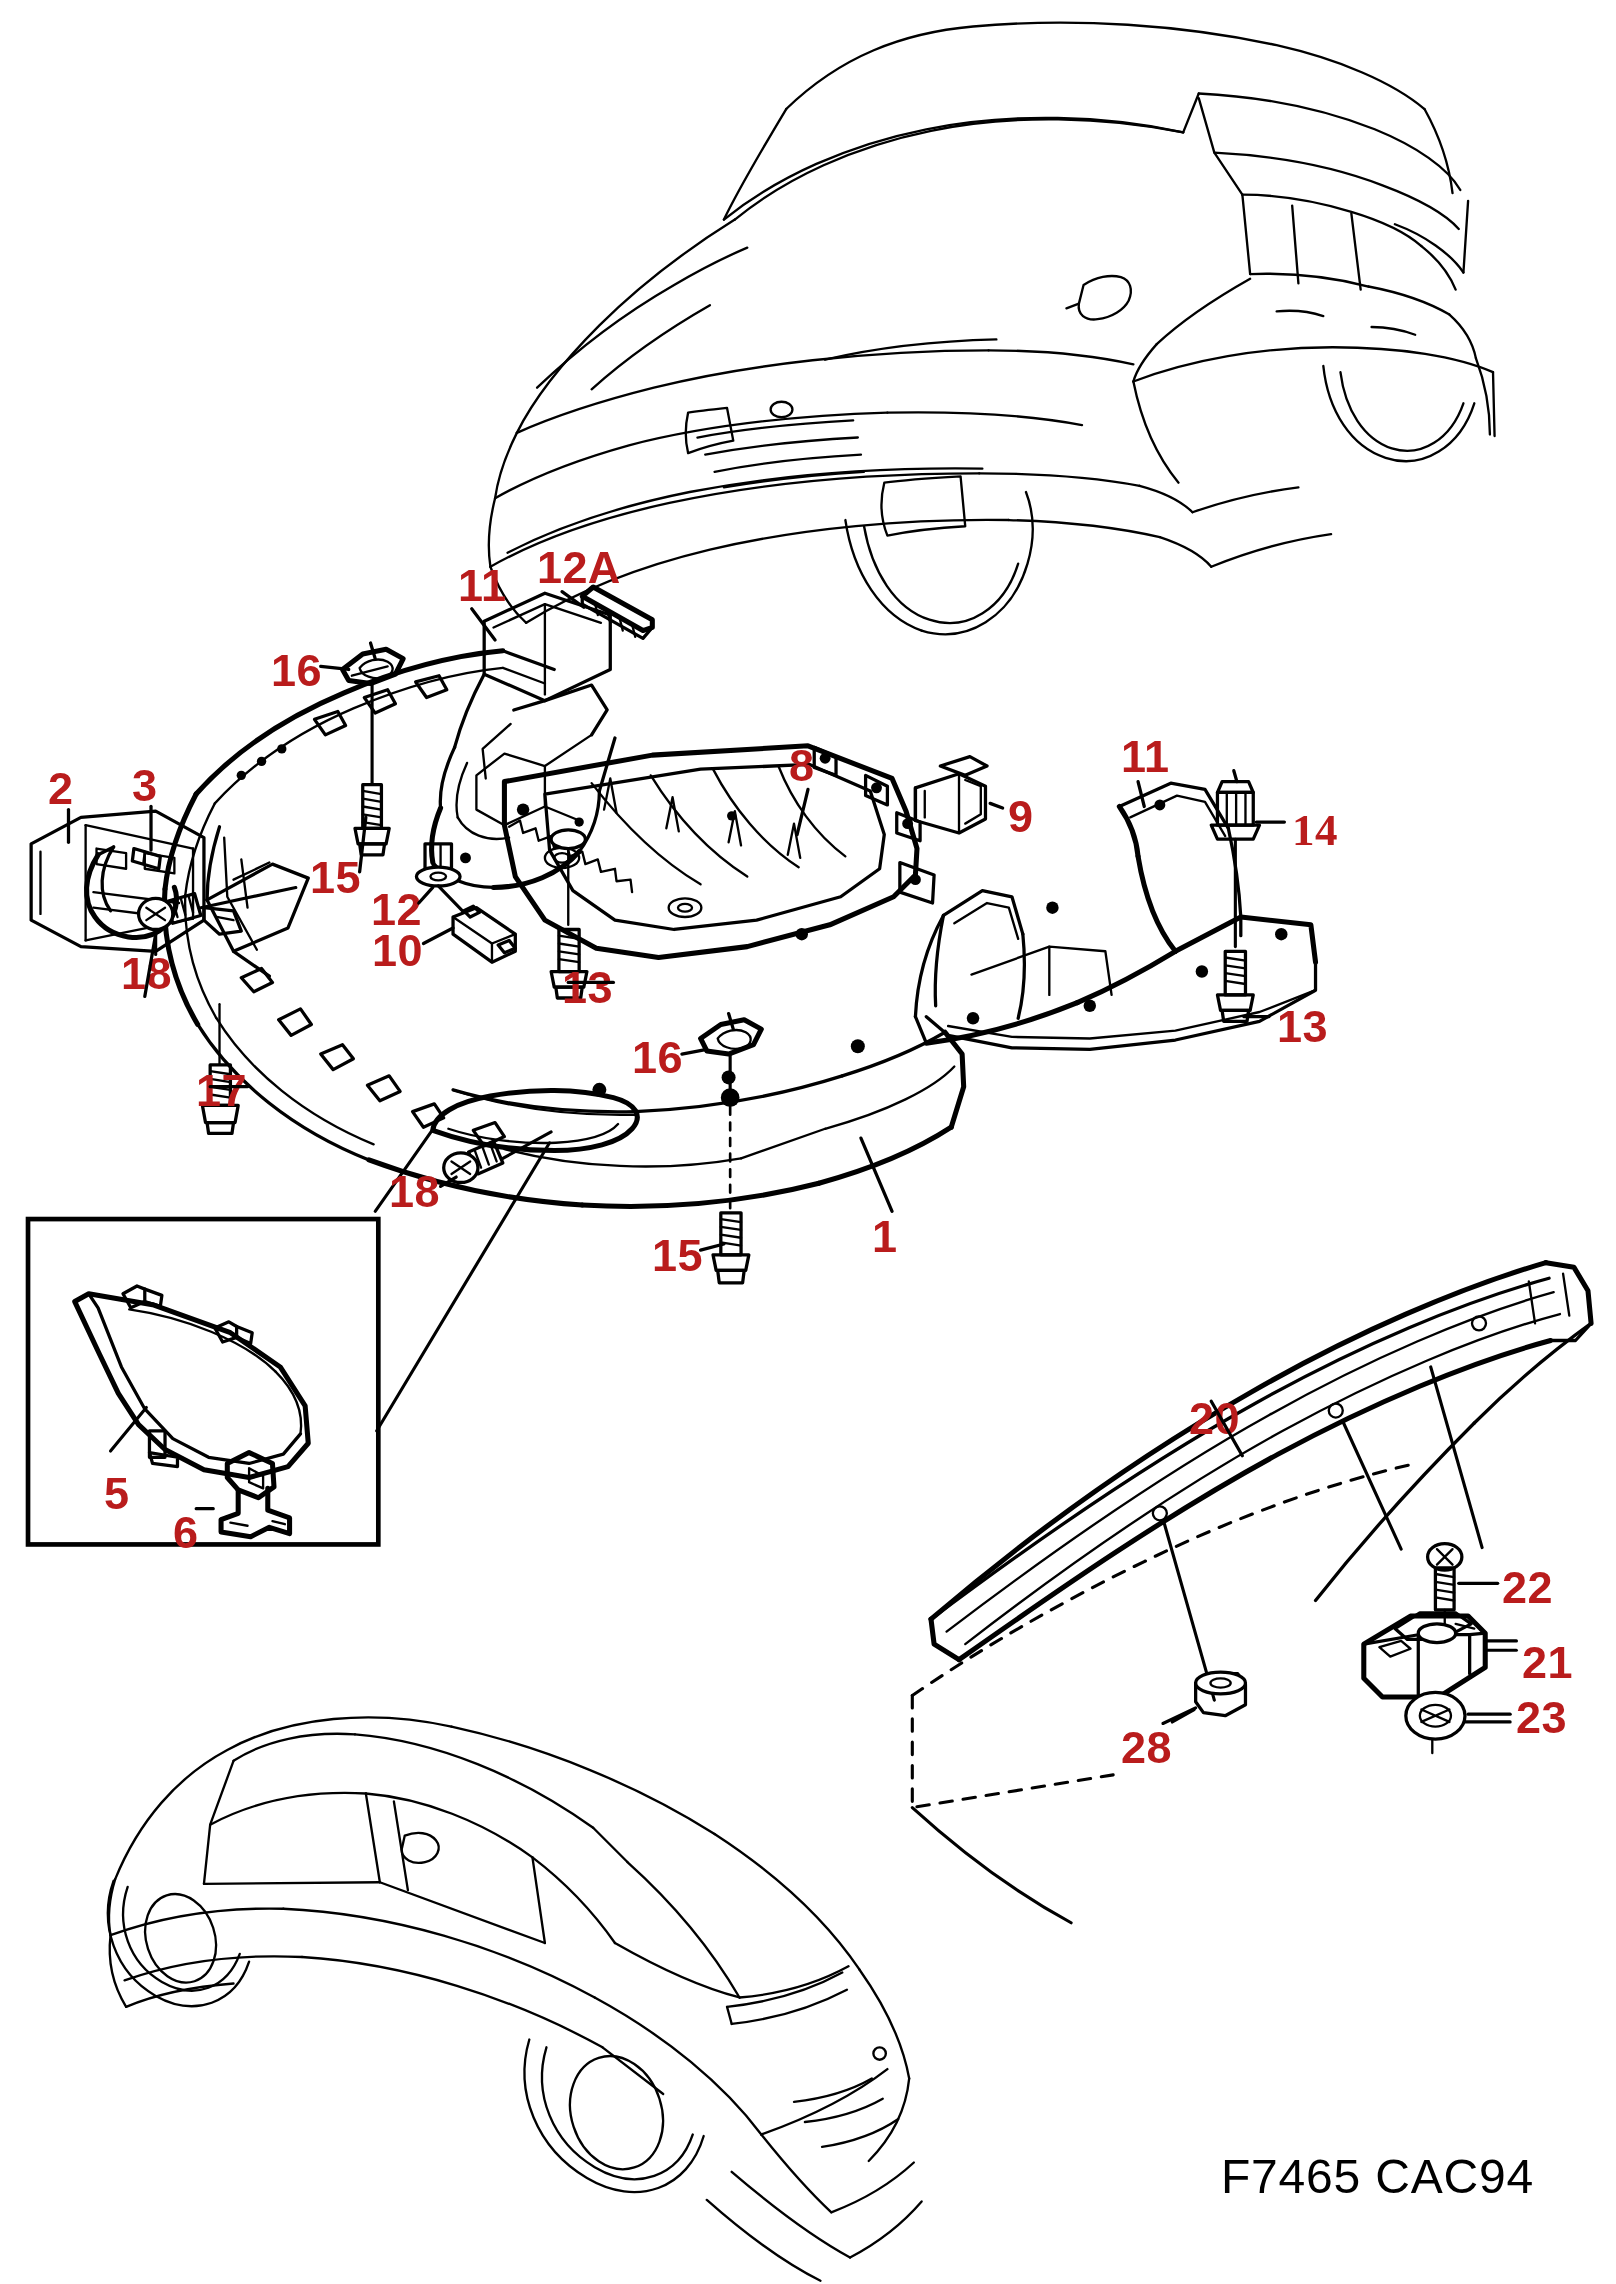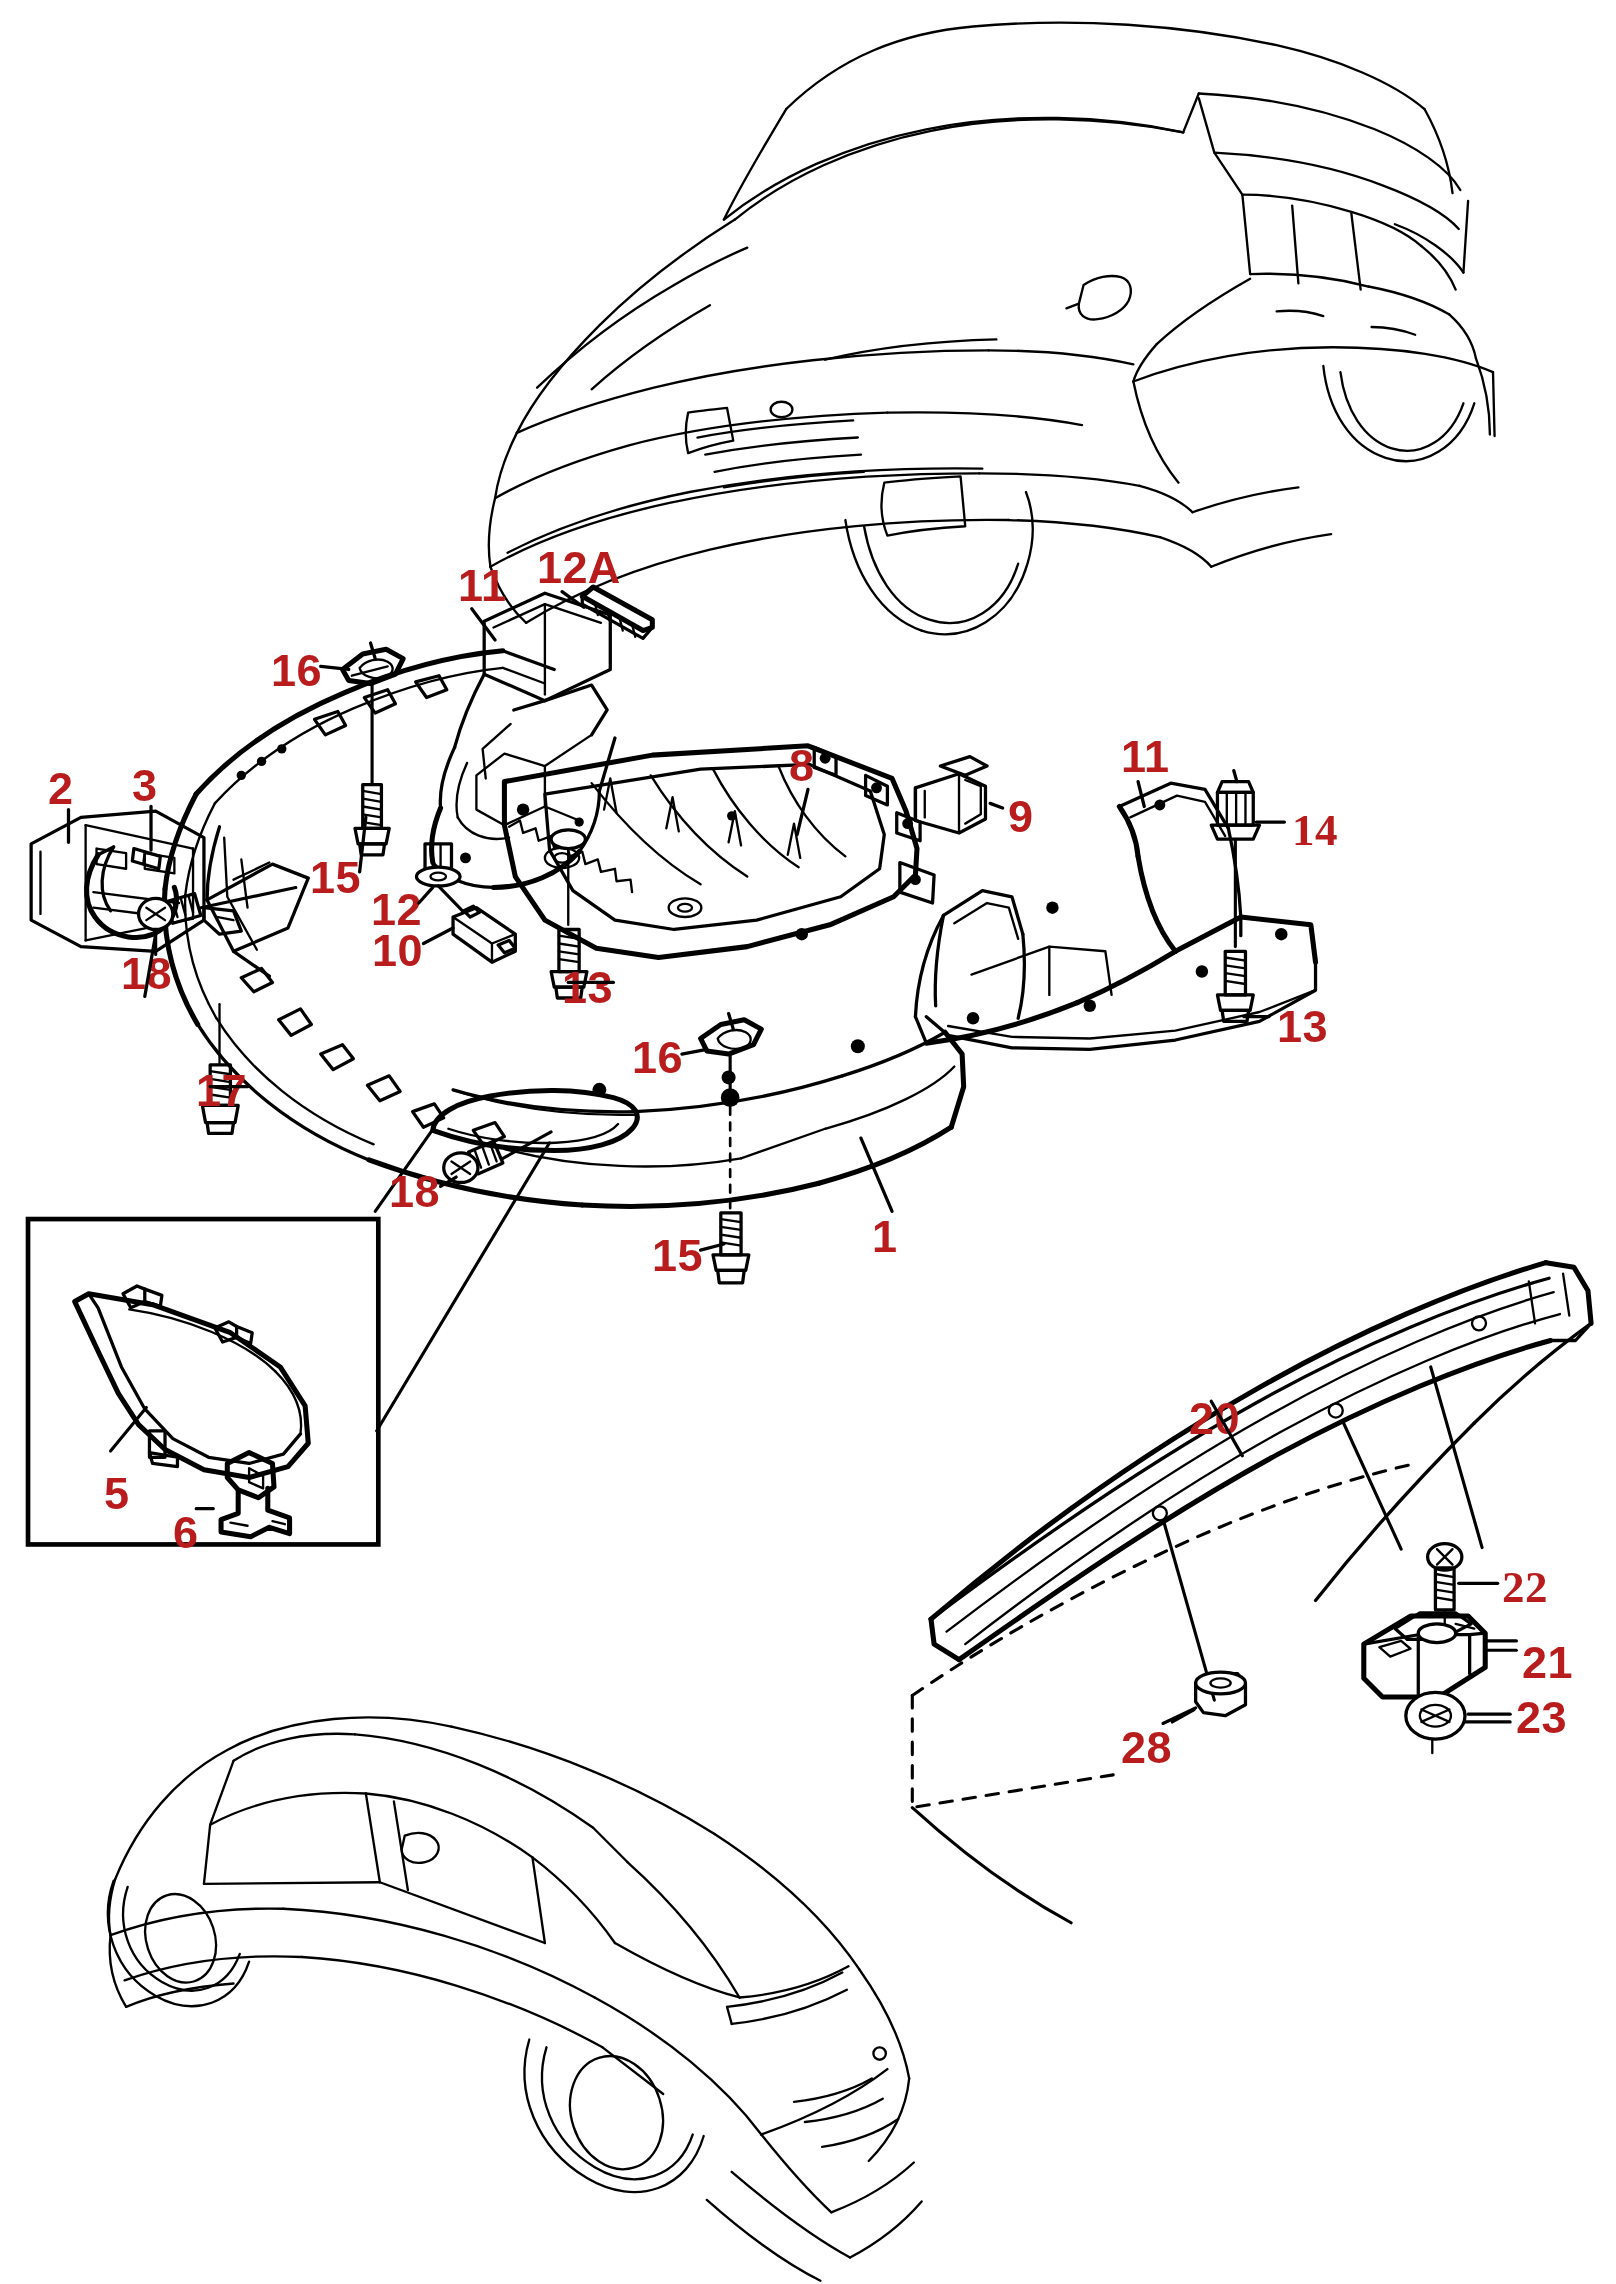--- a/index.html
+++ b/index.html
@@ -618,21 +618,21 @@
   <span class="callout cnum" style="left:1292px; top:808px;font-family:Liberation Serif, serif;">14</span>
   <span class="callout cnum" style="left:310px;  top:855px;">15</span>
   <span class="callout cnum" style="left:652px;  top:1233px;">15</span>
   <span class="callout cnum" style="left:271px;  top:648px;">16</span>
   <span class="callout cnum" style="left:632px;  top:1035px;">16</span>
   <span class="callout cnum" style="left:196px;  top:1068px;">17</span>
   <span class="callout cnum" style="left:121px;  top:951px;">18</span>
   <span class="callout cnum" style="left:389px;  top:1169px;">18</span>
   <span class="callout cnum" style="left:1189px; top:1396px;">20</span>
   <span class="callout cnum" style="left:1522px; top:1640px;">21</span>
-  <span class="callout cnum" style="left:1502px; top:1565px;font-family:Liberation Serif, serif;">22</span>
+  <span class="callout cnum" style="left:1502px; top:1565px;">22</span>
   <span class="callout cnum" style="left:1516px; top:1695px;text-align:right;">23</span>
   <span class="callout cnum" style="left:1121px; top:1725px;">28</span>
 
   <svg style="position:absolute;left:0;top:0;width:1616px;height:2284px;pointer-events:none;" viewBox="0 0 2076 2934">
     <g stroke="#000" stroke-width="4.2" fill="none" stroke-linecap="round">
 
       <path d="M1146 1556 L1106 1462"></path>
 
       <path d="M88 1040 L88 1082"></path>
 
@@ -677,15 +677,16 @@
       <path d="M1948 2108 L1910 2108"></path>
 
       <path d="M1924 2034 L1874 2034"></path>
 
       <path d="M1940 2202 L1886 2202"></path>
 
       <path d="M1506 2212 L1534 2196"></path>
     </g>
   </svg>
 
+  <span class="figcode" style="left:1221px; top:2149px;">F7465 CAC94</span>
 
 </div>
 
 
 </body></html>

